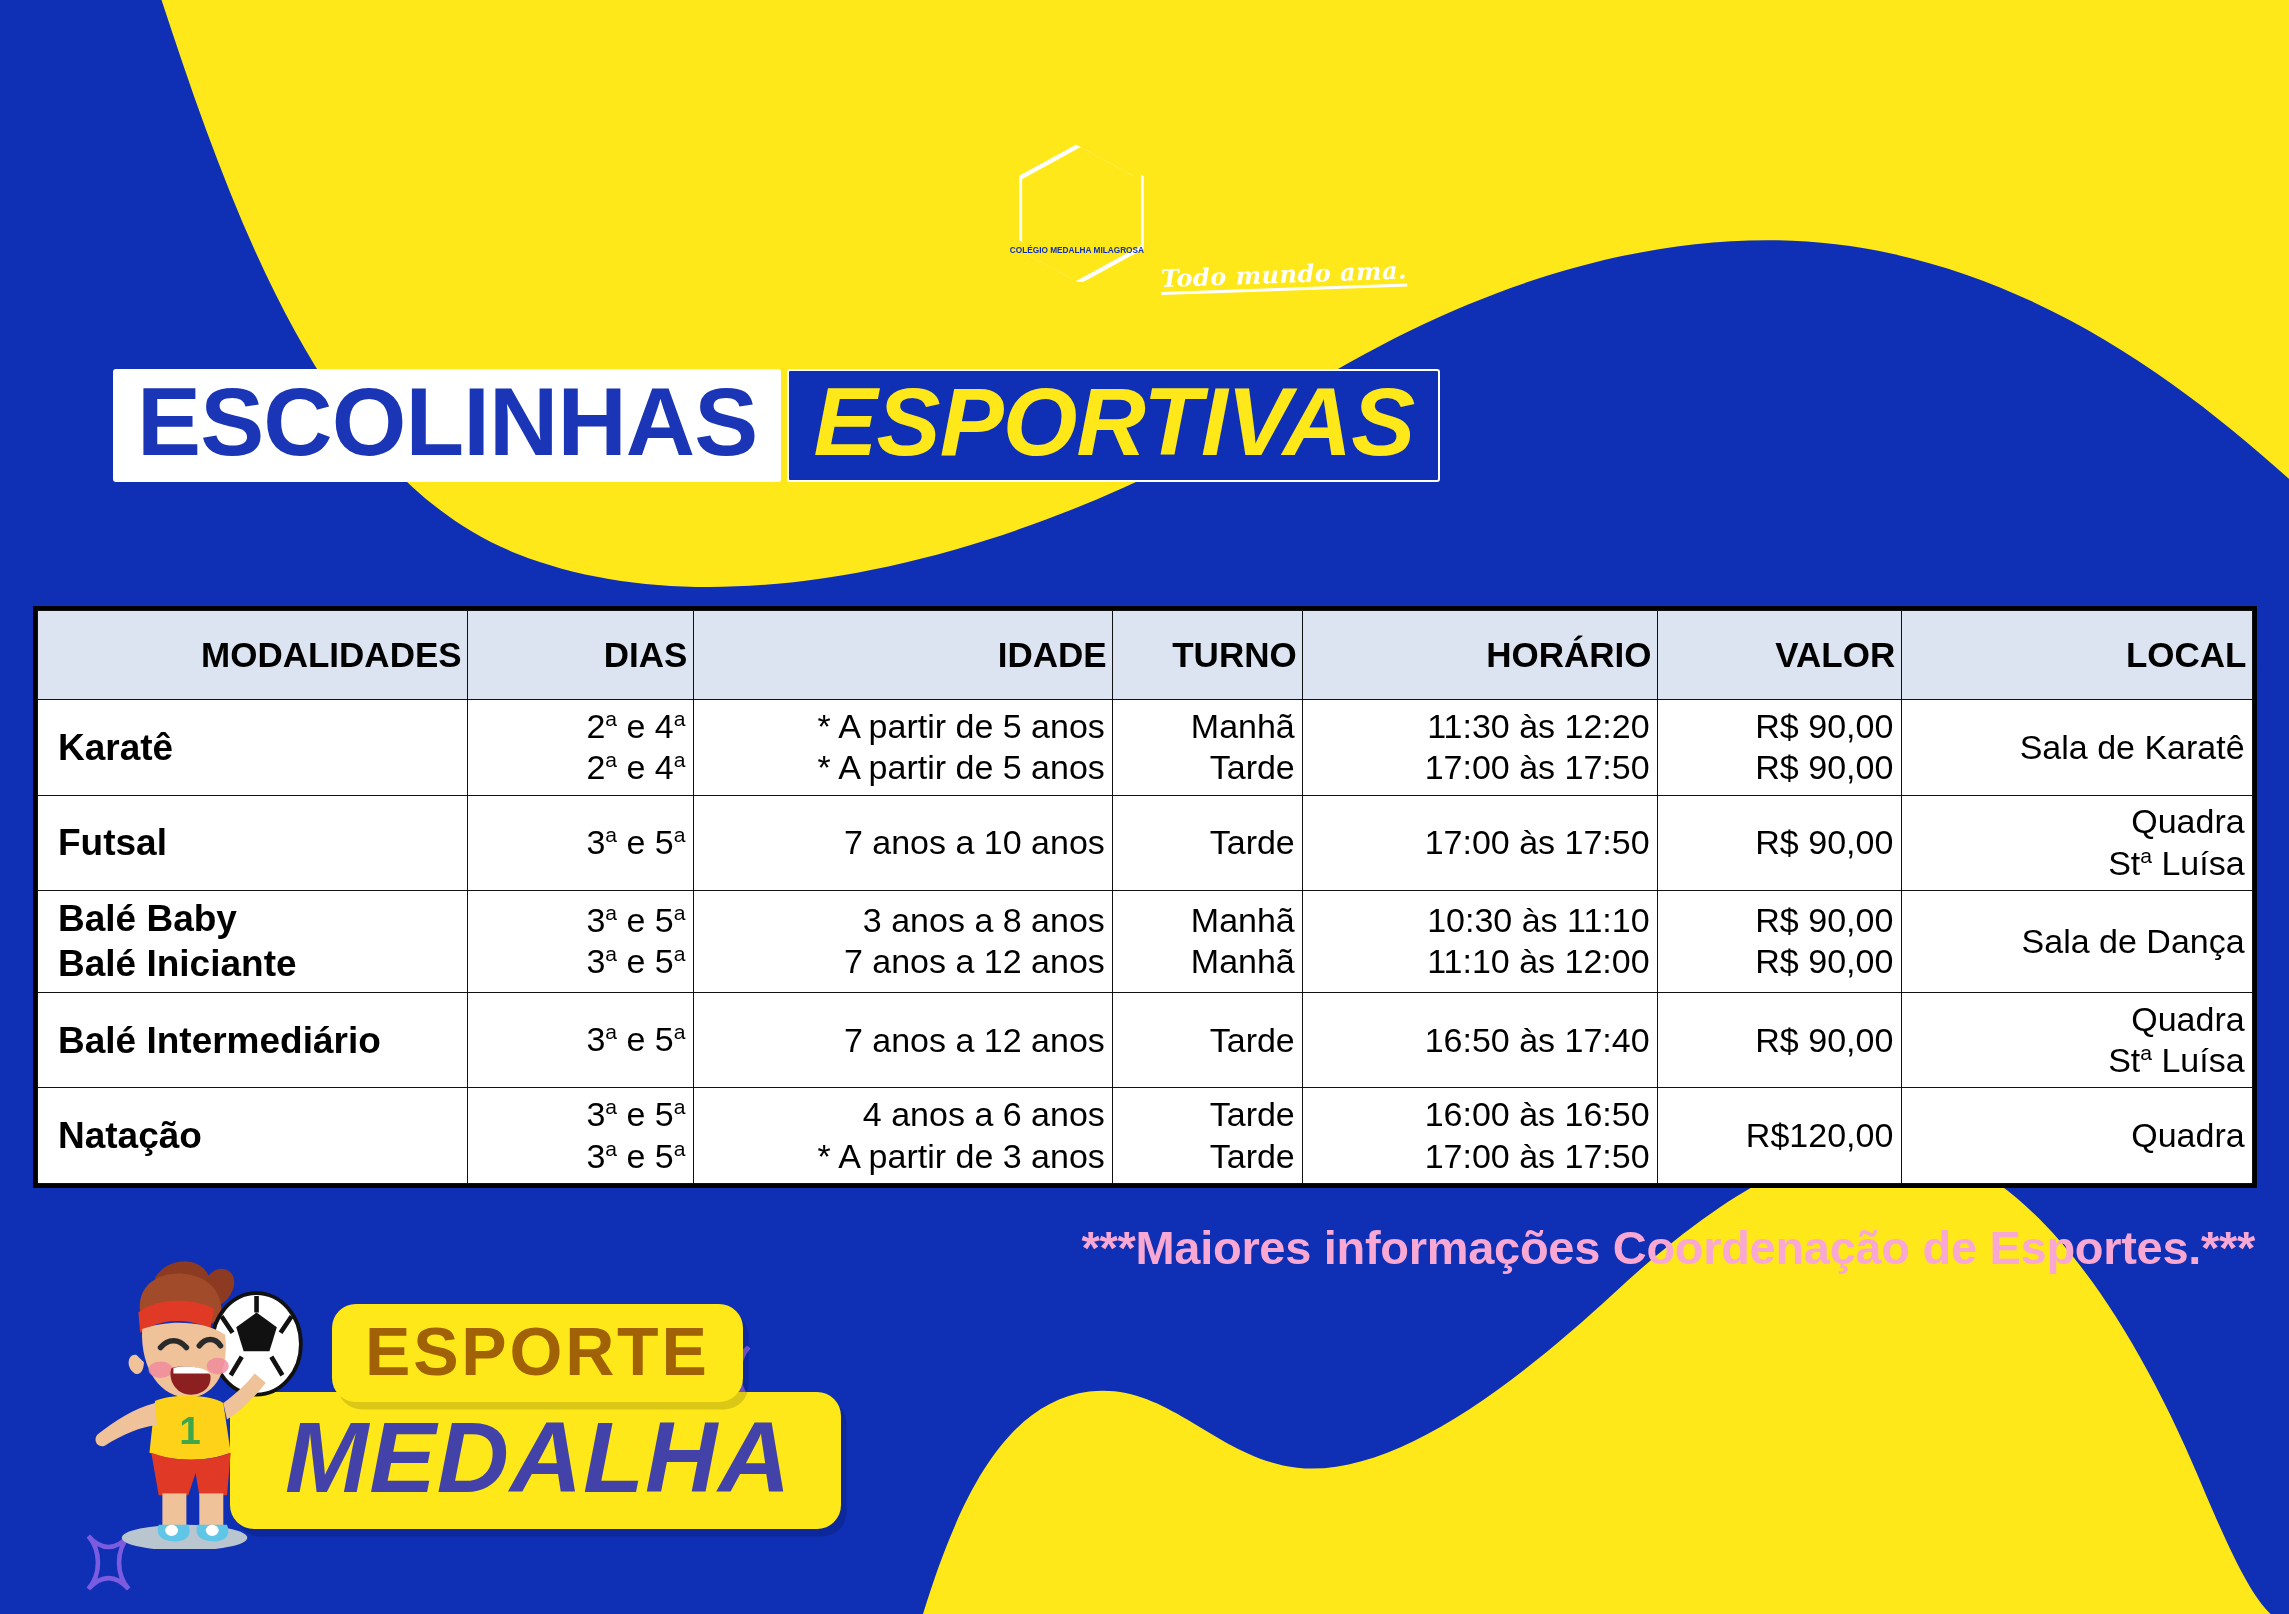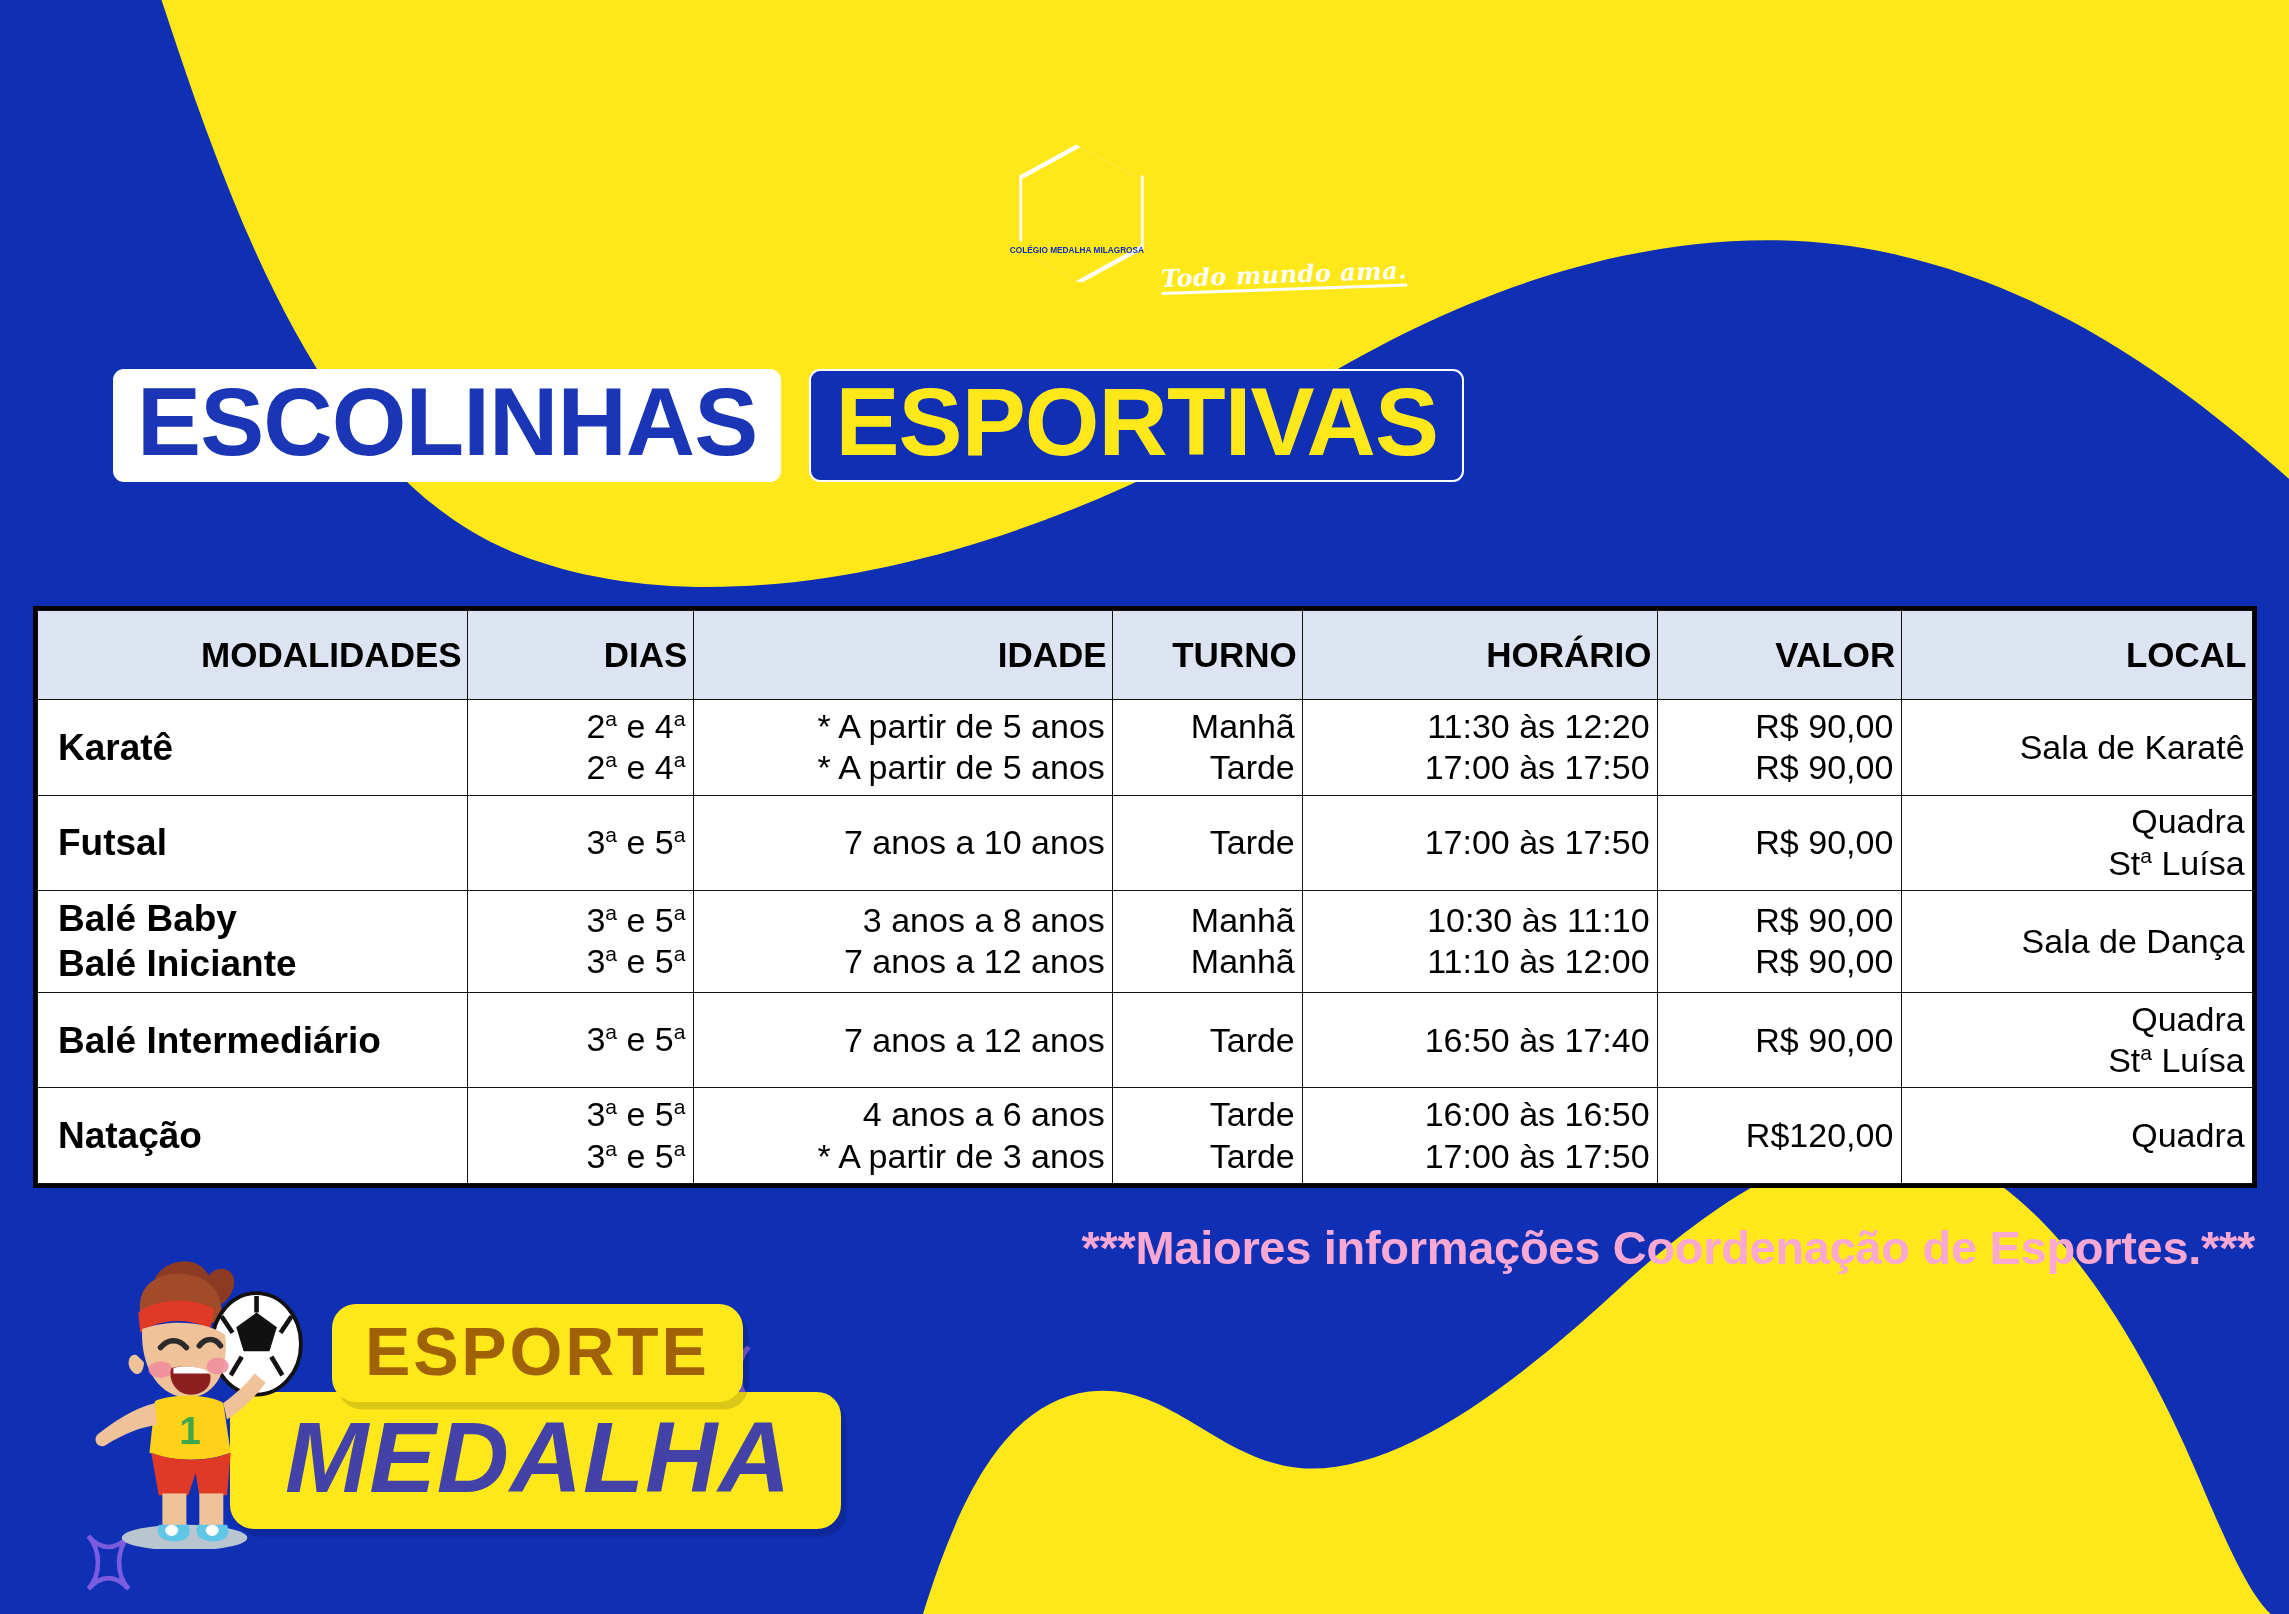--- a/index.html
+++ b/index.html
@@ -83,42 +83,43 @@
     left: 113px;
     top: 369px;
     display: flex;
     align-items: stretch;
     height: 113px;
   }
   .headline-box {
     display: flex;
     align-items: center;
     justify-content: center;
-    border-radius: 11px;
+    border-radius: 3px;
     padding: 0 24px;
   }
   #headline-part1 {
     background: #ffffff;
     color: #1a35b5;
     font-size: 96px;
     font-weight: bold;
     letter-spacing: -0.9px;
     line-height: 1;
     padding-bottom: 7.4px;
   }
   #headline-part2 {
     background: #0f2fb4;
     color: #ffe81a;
     border: 2.8px solid #ffffff;
     font-size: 96px;
     font-weight: bold;
     letter-spacing: -0.9px;
     line-height: 1;
-    margin-left: 28px;
+    margin-left: 6px;
     padding-bottom: 7.4px;
+    font-style: italic;
   }
 
   
   #table-wrap {
     position: absolute;
     left: 33px;
     top: 606px;
     width: 2224px;
     border: 4.6px solid #000000;
     background: #ffffff;

